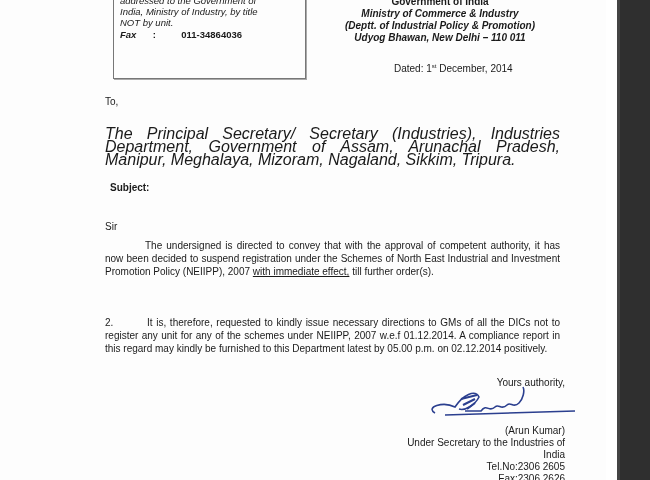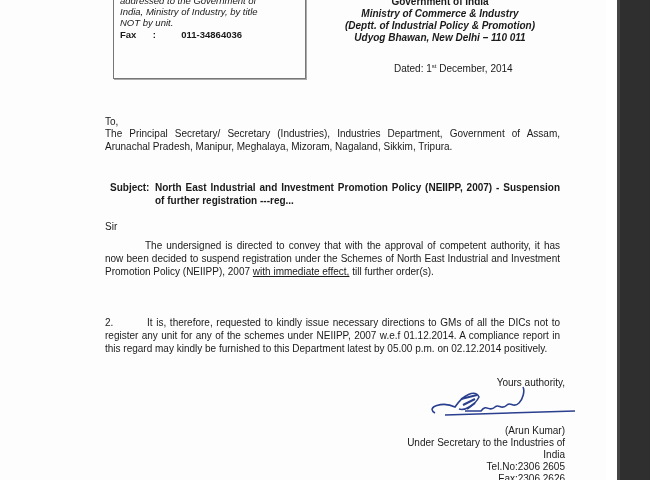--- a/index.html
+++ b/index.html
@@ -33,24 +33,24 @@
   .hdr {
     position:absolute; left:318px; top:-4px; width:244px;
     text-align:center; font-size:10px; line-height:12px;
     font-weight:bold; font-style:italic;
   }
   .hdr .gov { font-style:normal; }
   .dated {
     position:absolute; left:394px; top:63px; font-size:10px;
   }
   .dated sup { font-size:6px; }
-  .to { position:absolute; left:105px; top:96px; font-size:10px;margin-top:20px; }
+  .to { position:absolute; left:105px; top:96px; font-size:10px; }
   .addressee {
     position:absolute; left:105px; top:127px; width:455px;
-    font-size:10px; line-height:13px; text-align:justify;
+    font-size:16px; line-height:13px; text-align:justify;font-style:italic;
   }
   .subject {
     position:absolute; left:110px; top:181px; width:450px;
     font-size:10px; line-height:13px; font-weight:bold;
   }
   .subject .lbl { position:absolute; left:0; top:0; }
   .subject .txt { margin-left:45px; text-align:justify; }
   .salutation { position:absolute; left:105px; top:221px; font-size:10px; }
   .para {
     position:absolute; left:105px; width:455px;
@@ -71,42 +71,41 @@
 </head>
 <body>
 
 <div class="page">
 
   <div class="notice-box">
     <div class="ital">addressed to the Government of</div>
     <div class="ital">India, Ministry of Industry, by title</div>
     <div class="ital">NOT by unit.</div>
     <div class="fax">
-      <span style="width:30px;">Fax</span>
+      <span style="width:30px;font-style:italic">Fax</span>
       <span style="width:26px">:</span>
       <span>011-34864036</span>
     </div>
   </div>
 
   <div class="hdr">
     <div class="gov">Government of India</div>
     <div>Ministry of Commerce &amp; Industry</div>
     <div>(Deptt. of Industrial Policy &amp; Promotion)</div>
     <div>Udyog Bhawan, New Delhi – 110 011</div>
   </div>
 
   <div class="dated"><span>Dated: 1</span><sup>st</sup><span> December, 2014</span></div>
 
   <div class="to">To,</div>
 
   <div class="addressee">The Principal Secretary/ Secretary (Industries), Industries Department, Government of Assam, Arunachal Pradesh, Manipur, Meghalaya, Mizoram, Nagaland, Sikkim, Tripura.</div>
 
   <div class="subject">
     <span class="lbl">Subject:</span>
-    <div class="txt">North East Industrial and Investment Promotion Policy (NEIIPP, 2007) - Suspension of further registration ---reg...</div>
   </div>
 
   <div class="salutation">Sir</div>
 
   <div class="para p1"><span class="indent"></span><span>The undersigned is directed to convey that with the approval of competent authority, it has now been decided to suspend registration under the Schemes of North East Industrial and Investment Promotion Policy (NEIIPP), 2007 </span><span class="u">with immediate effect,</span><span> till further order(s).</span></div>
 
   <div class="para p2"><span class="num">2.</span><span>It is, therefore, requested to kindly issue necessary directions to GMs of all the DICs not to register any unit for any of the schemes under NEIIPP, 2007 w.e.f 01.12.2014. A compliance report in this regard may kindly be furnished to this Department latest by 05.00 p.m. on 02.12.2014 positively.</span></div>
 
   <div class="sig">
     <div>Yours authority,</div>

